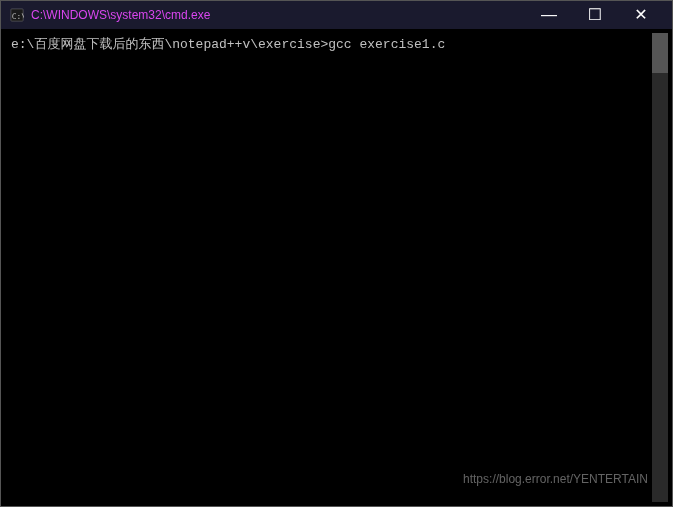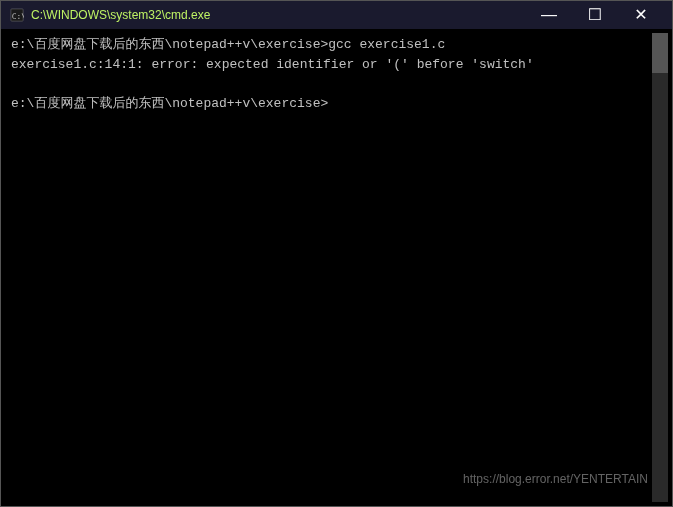--- a/index.html
+++ b/index.html
@@ -43,21 +43,21 @@
       align-items: center;
       justify-content: center;
     }
 
     .title-bar-icon svg {
       width: 14px;
       height: 14px;
     }
 
     .title-bar-text {
-      color: #bef264;
+      color: #d946ef;
       font-size: 12px;
       font-family: 'Segoe UI', Arial, sans-serif;
     }
 
     .title-bar-controls {
       display: flex;
       gap: 0;
     }
 
     .title-btn {
@@ -148,22 +148,20 @@
       <button class="title-btn minimize">—</button>
       <button class="title-btn maximize">☐</button>
       <button class="title-btn close">✕</button>
     </div>
   </div>
 
   <div class="terminal-body">
     <div class="terminal-content">
 
     <div class="line line-error">e:\百度网盘下载后的东西\notepad++v\exercise&gt;gcc exercise1.c</div>
-        <div class="line line-error">exercise1.c:14:1: error: expected identifier or '(' before 'switch'</div>
         <div class="line line-error">&nbsp;</div>
-        <div class="line line-error">e:\百度网盘下载后的东西\notepad++v\exercise&gt;</div>
       </div>
     <div class="scrollbar">
       <div class="scrollbar-thumb"></div>
     </div>
     <div class="watermark">https://blog.error.net/YENTERTAIN</div>
   </div>
 </div>
 
 </body></html>

